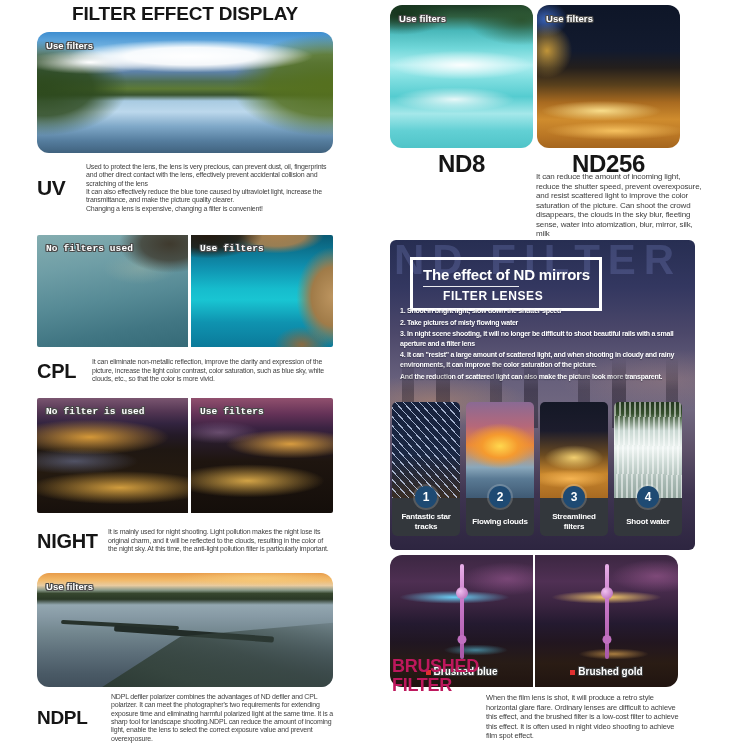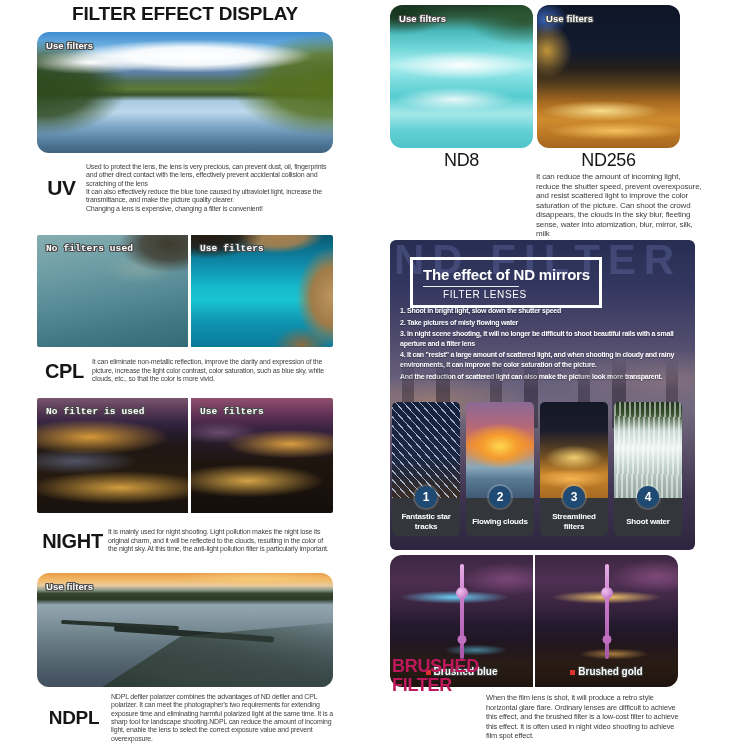--- a/index.html
+++ b/index.html
@@ -5,21 +5,21 @@
   * { margin:0; padding:0; box-sizing:border-box; }
   html,body { width:750px; height:750px; }
   body { font-family:"Liberation Sans", sans-serif; background:#fff; overflow:hidden; position:relative; }
   .page { position:absolute; inset:0; }
   .photo { position:absolute; border-radius:12px; overflow:hidden; }
   .chip {
     position:absolute; top:8px; left:9px; color:#fff; font-weight:700; font-size:9.5px; letter-spacing:.1px;
     text-shadow:1px 0 0 #4a4a4a,-1px 0 0 #4a4a4a,0 1px 0 #4a4a4a,0 -1px 0 #4a4a4a,1px 1px 0 #4a4a4a,-1px 1px 0 #4a4a4a,1px -1px 0 #4a4a4a,-1px -1px 0 #4a4a4a;
   }
   .row { position:absolute; display:flex; align-items:center; }
-  .sec-label { font-weight:800; color:#161616; text-align:center; flex:0 0 auto; letter-spacing:-.3px; }
+  .sec-label { font-weight:800; color:#161616; flex:0 0 auto; letter-spacing:-.3px; }
   .sec-desc { flex:1; font-size:7px; line-height:8.4px; letter-spacing:-.2px; color:#3f3f3f; white-space:pre-line; }
   .pair { position:absolute; display:flex; gap:3px; border-radius:2px; overflow:hidden; background:#fff;font-family:Liberation Mono, monospace; }
   .half { position:relative; height:100%; }
   .half-l { width:151px; } .half-r { width:142px; }
 
   
   .page-title { position:absolute; left:37px; top:3px; width:296px; text-align:center; font-size:19px; font-weight:800; letter-spacing:-.2px; color:#161616; }
 
   .uv-img { left:37px; top:32px; width:296px; height:121px;
     background:
@@ -80,37 +80,37 @@
       radial-gradient(ellipse 70% 14% at 50% 42%, rgba(255,255,255,.95) 0%, rgba(255,255,255,0) 72%),
       radial-gradient(ellipse 60% 12% at 45% 66%, rgba(255,255,255,.85) 0%, rgba(255,255,255,0) 70%),
       linear-gradient(180deg,#1c3a24 0%,#2f5e40 8%,#49b8ba 18%,#6fd6d8 30%,#aeeef0 42%,#7fdee0 52%,#55ccd0 64%,#a5e8ea 76%,#62d0d4 88%,#4fc4c8 100%); }
   .nd256-img { left:537px; top:5px; width:143px; height:143px;
     background:
       radial-gradient(ellipse 26% 28% at 7% 32%, #c09438 0%, rgba(192,148,56,0) 68%),
       radial-gradient(ellipse 22% 18% at 6% 10%, #3a63b8 0%, rgba(58,99,184,0) 70%),
       radial-gradient(ellipse 60% 10% at 45% 74%, rgba(255,232,150,.9), rgba(255,232,150,0) 70%),
       radial-gradient(ellipse 70% 9% at 55% 88%, rgba(255,205,105,.85), rgba(255,205,105,0) 70%),
       linear-gradient(180deg,#0e1628 0%,#121a2e 32%,#241f1c 44%,#59401c 56%,#a86a20 68%,#cf8c2e 80%,#b87524 92%,#a5661e 100%); }
-  .nd-title { position:absolute; top:150px; width:143px; text-align:center; font-size:18px; font-weight:400; letter-spacing:-.3px; color:#161616; }
+  .nd-title { position:absolute; top:150px; width:143px; text-align:center; font-size:24px; font-weight:700; letter-spacing:-.3px; color:#161616; }
   .nd8-title { left:390px; } .nd256-title { left:537px; }
   .nd-desc { position:absolute; font-size:8px; line-height:9.5px; letter-spacing:-.15px; color:#3f3f3f; }
   .nd8-desc { left:392px; top:176px; width:145px; }
   .nd256-desc { left:536px; top:172px; width:166px; }
 
   
   .panel { position:absolute; left:390px; top:240px; width:305px; height:310px; border-radius:6px; overflow:hidden;
     background:
       radial-gradient(ellipse 45% 12% at 14% 52%, rgba(222,155,95,.35), rgba(222,155,95,0) 70%),
       radial-gradient(ellipse 50% 14% at 90% 45%, rgba(200,150,130,.28), rgba(200,150,130,0) 70%),
       linear-gradient(180deg,#272e52 0%,#333760 15%,#4c486a 30%,#67607c 45%,#716880 55%,#5c5068 68%,#3e3450 82%,#2d2540 100%); }
   .watermark { position:absolute; top:-4px; left:4px; font-size:42px; font-weight:800; letter-spacing:8px; white-space:nowrap; color:rgba(130,145,210,.25); }
   .titlebox { position:absolute; left:20px; top:17px; width:192px; border:3px solid #fff; padding:6px 10px 5px; }
   .ptitle { color:#fff; font-size:15px; font-weight:800; letter-spacing:-.2px; white-space:nowrap; }
   .prule { width:96px; height:1px; background:rgba(255,255,255,.9); margin:3px 0 2px; }
-  .psub { color:#fff; font-size:10px; font-weight:400; letter-spacing:.6px;padding-left:20px; }
+  .psub { color:#fff; font-size:12px; font-weight:700; letter-spacing:.6px;padding-left:20px; }
   .plist { position:absolute; left:10px; top:66px; width:286px; }
   .pitem { color:#fff; font-size:7px; font-weight:600; line-height:9.6px; letter-spacing:-.25px; margin-bottom:2px; text-shadow:0 1px 1px rgba(20,20,40,.5); }
   .pcity { position:absolute; left:0; right:0; top:118px; height:70px; opacity:.55;
     background:repeating-linear-gradient(90deg, rgba(16,12,24,0) 0 12px, rgba(16,12,24,.6) 12px 24px, rgba(16,12,24,0) 24px 46px, rgba(18,13,26,.75) 46px 60px, rgba(16,12,24,0) 60px 88px);
     -webkit-mask-image:linear-gradient(180deg,transparent 0%,#000 45%,#000 100%);
             mask-image:linear-gradient(180deg,transparent 0%,#000 45%,#000 100%); }
 
   .card { position:absolute; top:162px; width:68px; height:134px; }
   .card-photo { width:100%; height:96px; border-radius:5px 5px 0 0; }
   .card-caption { position:relative; width:100%; height:38px; background:#33373c; border-radius:0 0 5px 5px;

